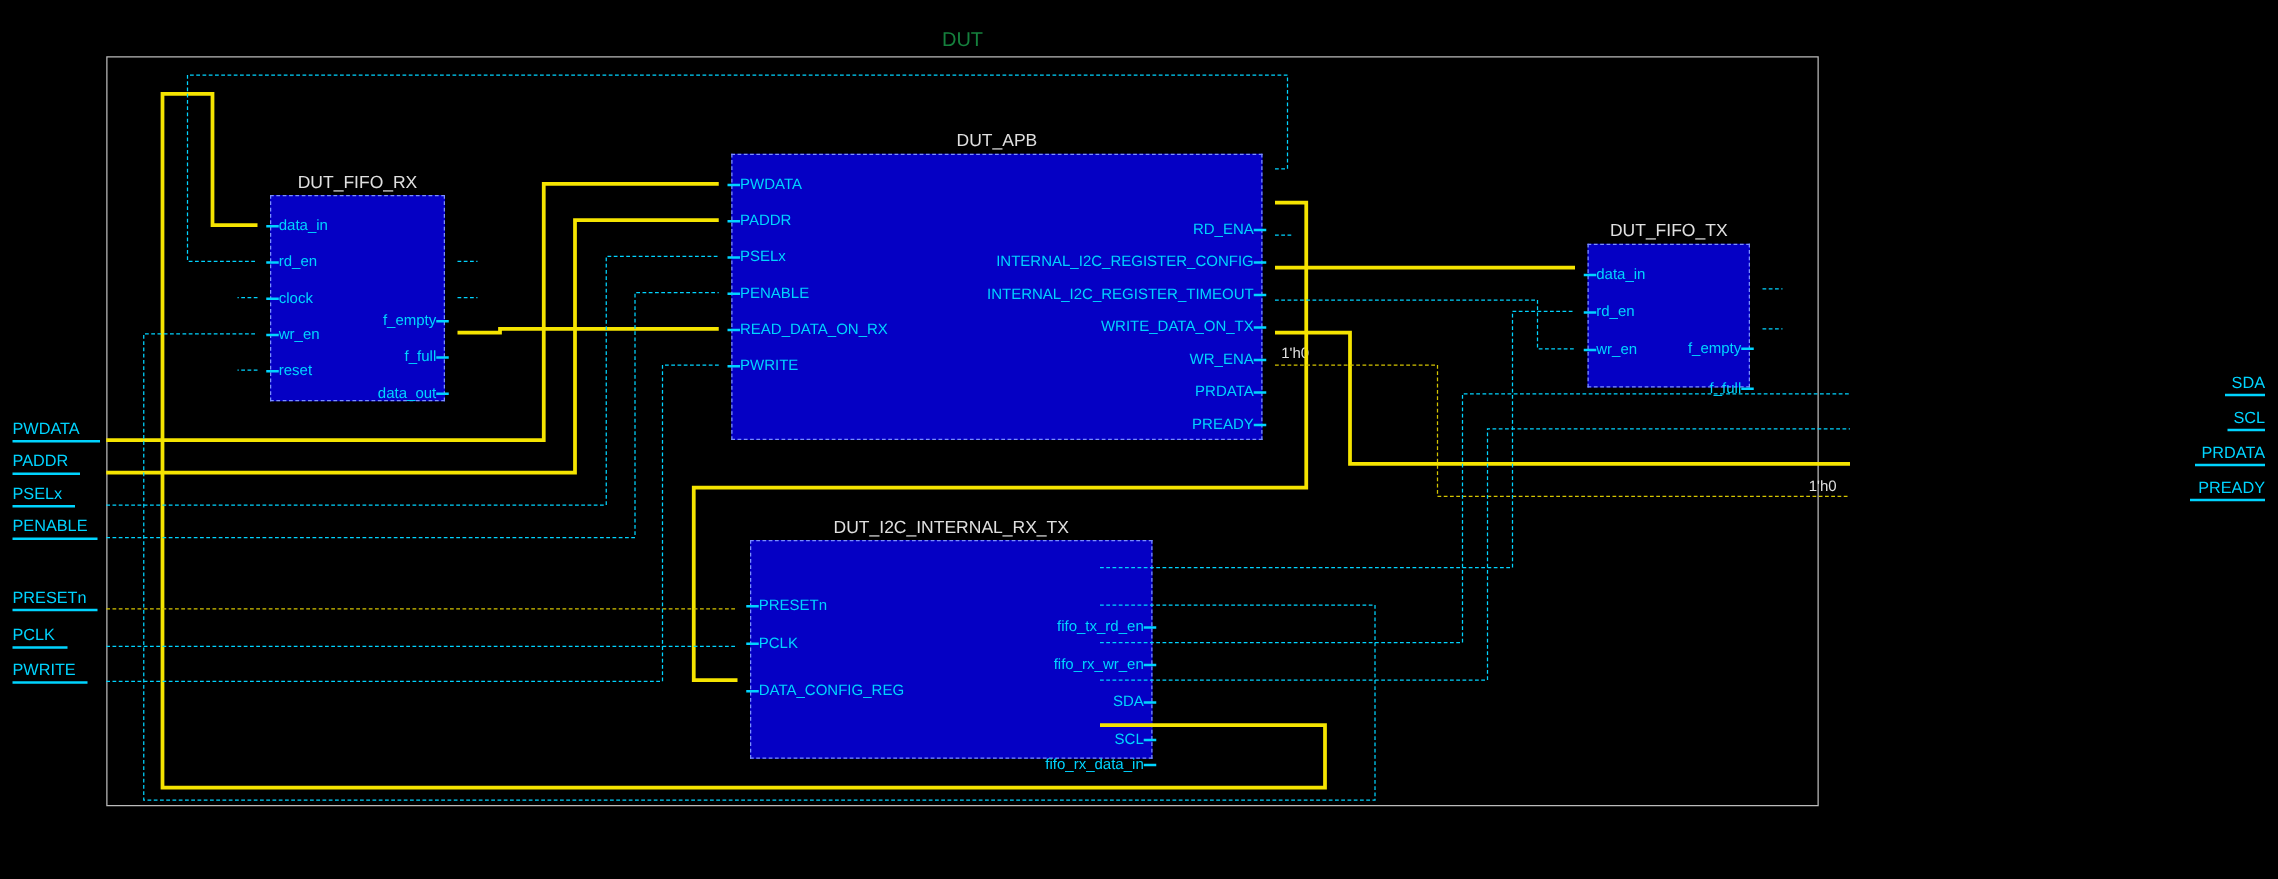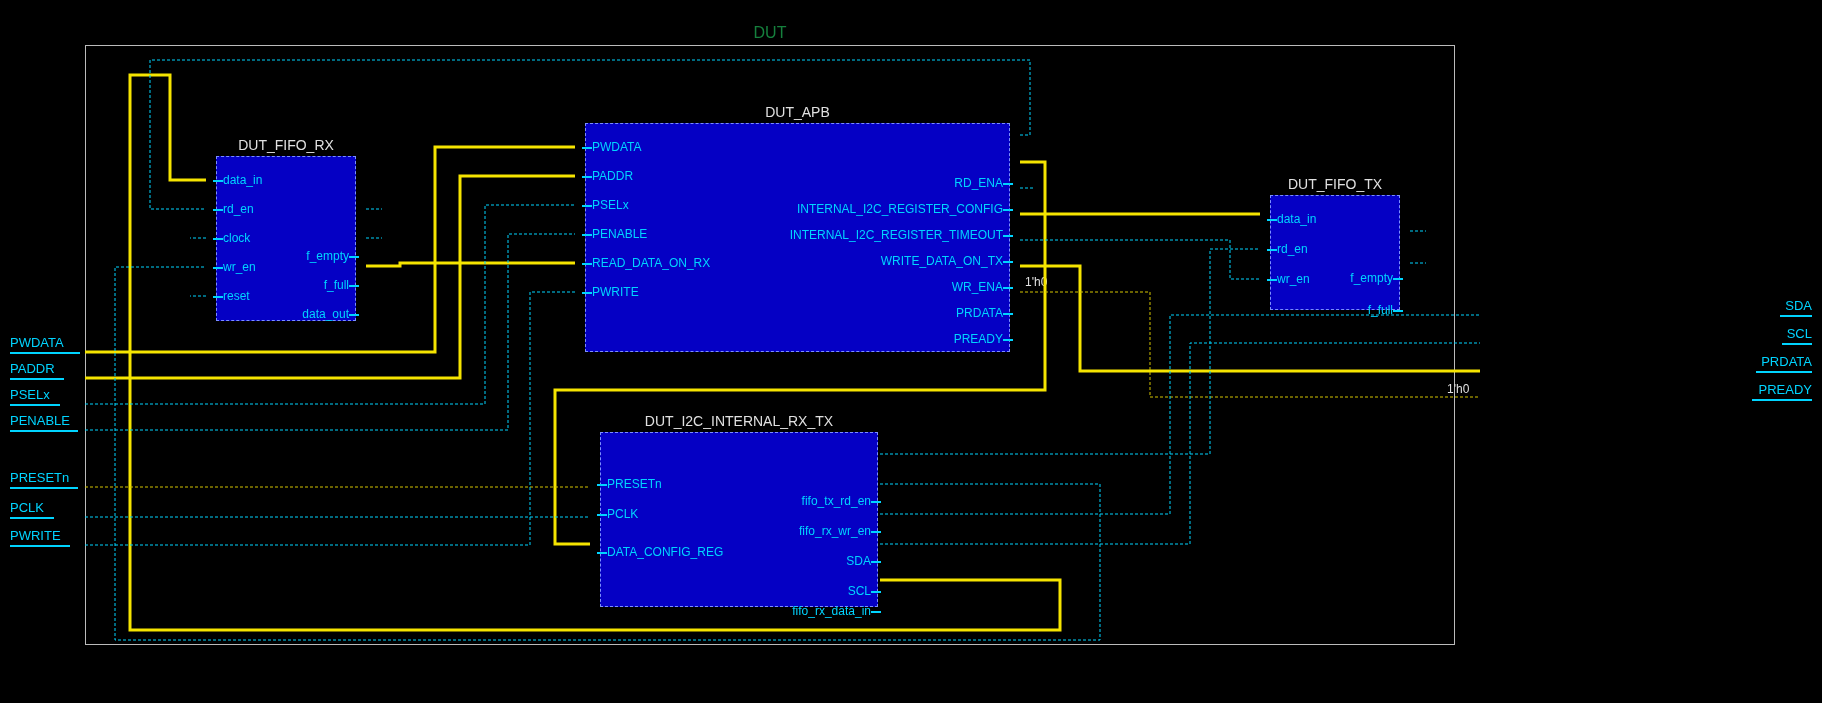--- a/index.html
+++ b/index.html
@@ -122,21 +122,21 @@
     <div class="port left" style="top:161px"><span class="port-tick l" style="top:7px"></span><span>PWRITE</span></div>
     <div class="port right" style="top:5px"><span>RD_ENA</span><span class="port-tick r" style="top:7px"></span></div>
     <div class="port right" style="top:31px"><span>INTERNAL_I2C_REGISTER_CONFIG</span><span class="port-tick r" style="top:7px"></span></div>
     <div class="port right" style="top:57px"><span>INTERNAL_I2C_REGISTER_TIMEOUT</span><span class="port-tick r" style="top:7px"></span></div>
     <div class="port right" style="top:83px"><span>WRITE_DATA_ON_TX</span><span class="port-tick r" style="top:7px"></span></div>
     <div class="port right" style="top:109px"><span>WR_ENA</span><span class="port-tick r" style="top:7px"></span></div>
     <div class="port right" style="top:135px"><span>PRDATA</span><span class="port-tick r" style="top:7px"></span></div>
     <div class="port right" style="top:161px"><span>PREADY</span><span class="port-tick r" style="top:7px"></span></div>
   </div>
 
-  <div class="block" style="left:600px; top:432px; width:278px; height:175px;">
+  <div class="block" style="left:600px; top:432px; width:322px; height:175px;">
     <div class="block-title">DUT_I2C_INTERNAL_RX_TX</div>
     <div class="port left" style="top:44px"><span class="port-tick l" style="top:7px"></span><span>PRESETn</span></div>
     <div class="port left" style="top:74px"><span class="port-tick l" style="top:7px"></span><span>PCLK</span></div>
     <div class="port left" style="top:112px"><span class="port-tick l" style="top:7px"></span><span>DATA_CONFIG_REG</span></div>
     <div class="port right" style="top:14px"><span>fifo_tx_rd_en</span><span class="port-tick r" style="top:7px"></span></div>
     <div class="port right" style="top:44px"><span>fifo_rx_wr_en</span><span class="port-tick r" style="top:7px"></span></div>
     <div class="port right" style="top:74px"><span>SDA</span><span class="port-tick r" style="top:7px"></span></div>
     <div class="port right" style="top:104px"><span>SCL</span><span class="port-tick r" style="top:7px"></span></div>
     <div class="port right" style="top:124px"><span>fifo_rx_data_in</span><span class="port-tick r" style="top:7px"></span></div>
   </div>

